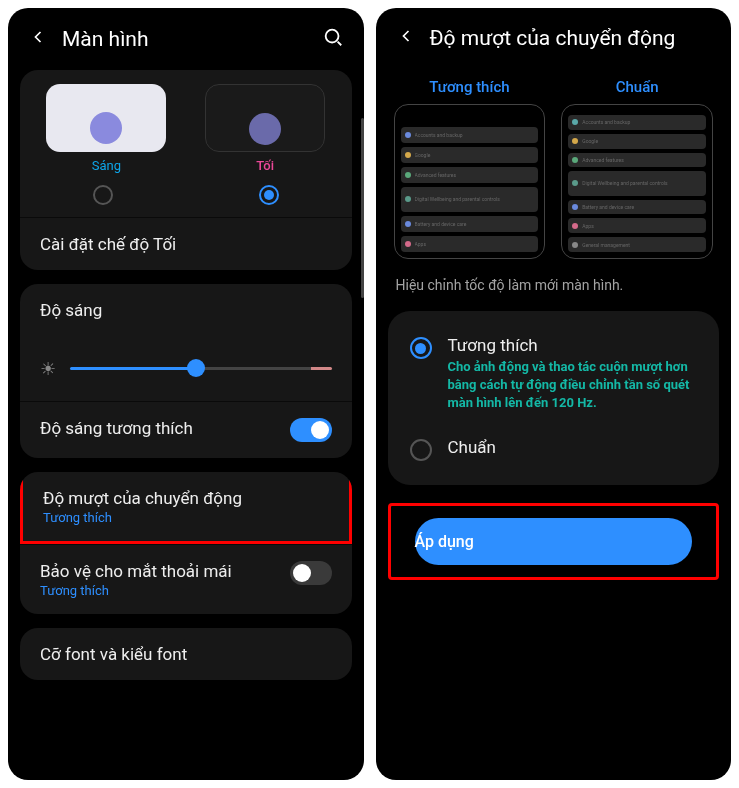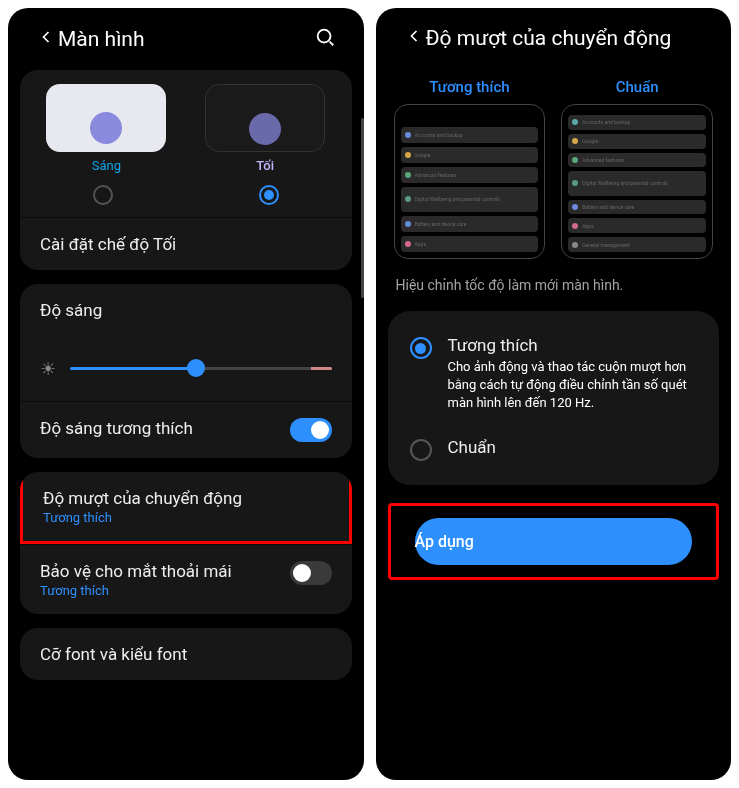--- a/index.html
+++ b/index.html
@@ -1,31 +1,31 @@
 <!DOCTYPE html>
 <html><head>
 <meta charset="utf-8">
 <style>
 * { margin: 0; padding: 0; box-sizing: border-box; font-family: -apple-system, BlinkMacSystemFont, 'Segoe UI', Roboto, sans-serif; }
 body { background: #fff; width: 739px; height: 788px; display: flex; gap: 12px; padding: 8px; }
 .phone { flex: 1; background: #000; border-radius: 20px; overflow: hidden; display: flex; flex-direction: column; color: #fff; }
-.header { display: flex; align-items: center; padding: 18px 28px; gap: 2px; }
+.header { display: flex; align-items: center; padding: 18px 20px; gap: 14px; }
 .back-icon svg { width: 20px; height: 20px; }
 .title { font-size: 21px; font-weight: 400; flex: 1; }
 .search-icon svg { width: 22px; height: 22px; }
 .content { flex: 1; overflow-y: auto; padding: 0 12px; }
 .card { background: #171717; border-radius: 18px; margin-bottom: 14px; overflow: hidden; }
 .theme-row { display: flex; padding: 14px 10px 6px; gap: 6px; }
 .theme-opt { flex: 1; text-align: center; }
 .theme-preview { height: 68px; border-radius: 14px; margin: 0 auto; width: 120px; position: relative; overflow: hidden; }
 .theme-preview.light { background: #e8e8f0; }
 .theme-preview.dark { background: #1a1a1a; border: 1px solid #333; }
 .circle-acc { width: 32px; height: 32px; border-radius: 50%; background: #8a8ade; position: absolute; top: 28px; left: 50%; transform: translateX(-50%); }
 .theme-label { font-size: 13px; color: #0ea5e9; padding: 6px 0 4px; }
-.theme-label.sel { color: #c4b5fd; font-weight: 500; }
+.theme-label.sel { color: #ec4899; font-weight: 500; }
 .radio-row { display: flex; justify-content: space-around; padding: 2px 0 12px; }
 .radio { width: 20px; height: 20px; border-radius: 50%; border: 2px solid #555; display: flex; align-items: center; justify-content: center; }
 .radio.sel { border-color: #2e8fff; }
 .radio.sel::after { content: ''; width: 10px; height: 10px; border-radius: 50%; background: #2e8fff; }
 .list-item { padding: 16px 20px; border-top: 1px solid #0a0a0a; display: flex; align-items: flex-start; justify-content: space-between; }
 .list-item.no-border { border-top: none; }
 .item-text { flex: 1; }
 .item-title { font-size: 17px; color: #eee; }
 .item-sub { font-size: 13px; color: #2e8fff; margin-top: 2px; }
 .toggle { width: 42px; height: 24px; border-radius: 12px; position: relative; }
@@ -52,21 +52,21 @@
 .preview-txt { font-size: 5px; color: #666; flex: 1; text-align: left; white-space: nowrap; overflow: hidden; }
 .preview-line.tall { height: 26px; }
 .desc-text { padding: 0 20px 18px; font-size: 14px; color: #a3a3a3; }
 .option-card { background: #171717; border-radius: 22px; margin: 0 12px 18px; padding: 14px 18px; }
 .option-row { display: flex; gap: 16px; padding: 10px 4px; align-items: flex-start; }
 .option-row + .option-row { margin-top: 4px; }
 .radio-btn { width: 22px; height: 22px; border-radius: 50%; border: 2px solid #555; flex-shrink: 0; display: flex; align-items: center; justify-content: center; margin-top: 2px; }
 .radio-btn.sel { border-color: #2e8fff; }
 .radio-btn.sel::after { content: ''; width: 11px; height: 11px; border-radius: 50%; background: #2e8fff; }
 .option-txt .op-title { font-size: 17px; color: #eee; margin-bottom: 3px; }
-.option-txt .op-desc { font-size: 13px; color: #ffffff; line-height: 1.4; }
+.option-txt .op-desc { font-size: 13px; color: #14b8a6; line-height: 1.4; font-weight: bold; }
 .apply-wrap { padding: 12px 24px; }
 .apply-btn { width: 100%; background: #2e8fff; border-radius: 26px; padding: 14px 0; text-align: left; font-size: 16px; color: #fff; font-weight: 500; }
 </style>
 </head>
 <body>
 
 <div class="phone phone-left">
   <div class="header">
     <span class="back-icon"><svg viewBox="0 0 24 24" fill="none" stroke="#fff" stroke-width="2">
           <path d="M15 18L9 12L15 6"></path>

